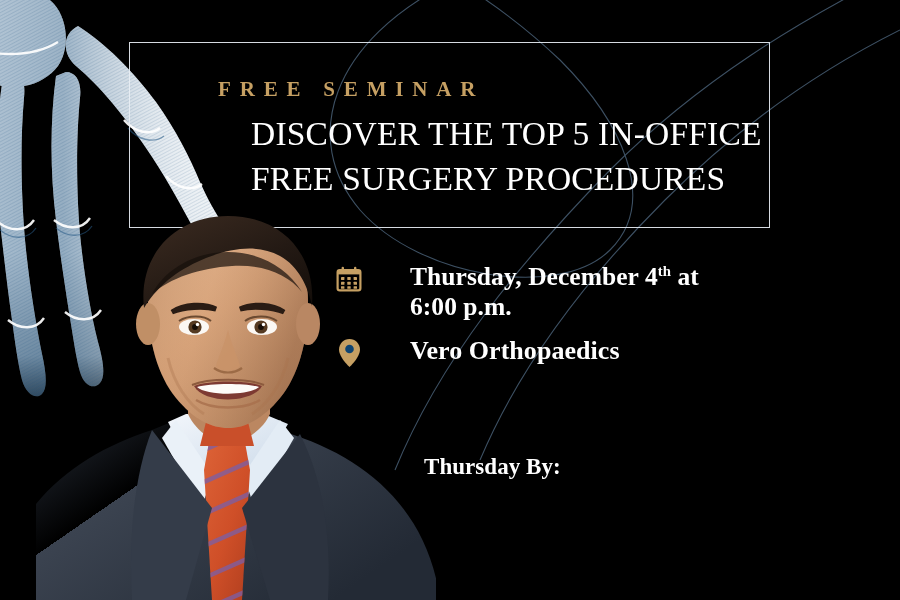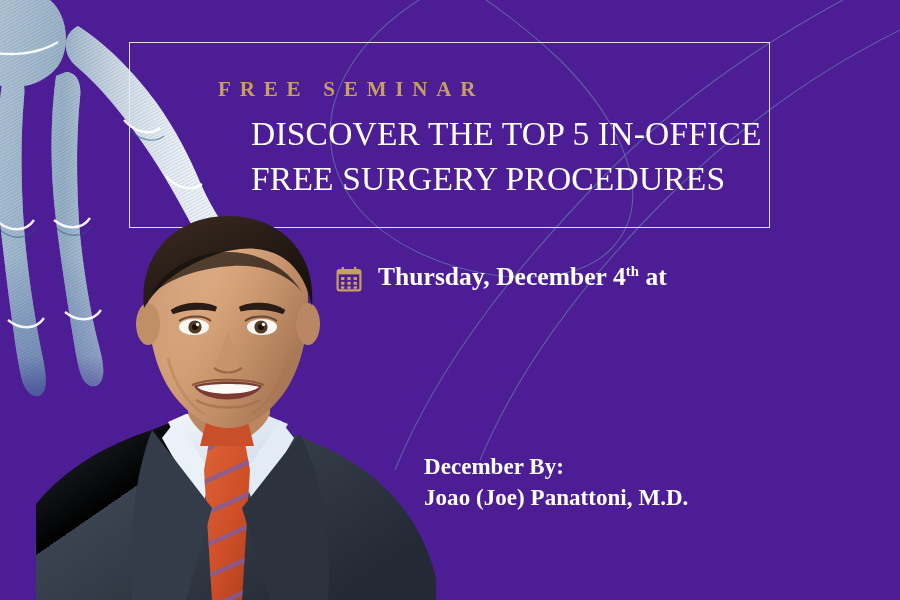--- a/index.html
+++ b/index.html
@@ -5,21 +5,21 @@
   * { margin:0; padding:0; box-sizing:border-box; }
   html,body { width:900px; height:600px; }
   body {
     font-family:"Liberation Serif", serif;
     background:#0f4471;
     overflow:hidden;
   }
   .poster {
     position:relative;
     width:900px; height:600px;
-    background:#4c1d95;
+    background:#000000;
     overflow:hidden;
   }
 
   
   .bg-curves {
     position:absolute; inset:0;
     width:900px; height:600px;
     pointer-events:none;
   }
 
@@ -72,20 +72,21 @@
     width:30px; height:34px;
     display:flex; align-items:center; justify-content:center;
     margin-right:14px;
   }
   .detail-row .txt {
     color:#ffffff;
     font-size:25.5px;
     font-weight:700;
     line-height:1.17;
     letter-spacing:.002em;
+    margin-left:32px;
   }
   .detail-row .txt sup { font-size:.58em; vertical-align:super; line-height:0; }
   .row-loc { margin-top:10px; }
   .row-loc .txt { font-size:26px; }
 
   
   .presenter {
     position:absolute;
     left:424px; top:452px;
     color:#ffffff;
@@ -215,29 +216,39 @@
             <rect x="11.3" y="15.8" width="3.4" height="3" rx="0.4"></rect>
             <rect x="17.6" y="15.8" width="3.4" height="3" rx="0.4"></rect>
             <rect x="5" y="20.2" width="3.4" height="2.6" rx="0.4"></rect>
             <rect x="11.3" y="20.2" width="3.4" height="2.6" rx="0.4"></rect>
             <rect x="17.6" y="20.2" width="3.4" height="2.6" rx="0.4"></rect>
           </g>
         </svg>
       </span>
       <span class="txt">
         <span>Thursday, December 4</span><sup>th</sup><span> at</span><br>
+        <span>6:00 p.m.</span>
       </span>
     </div>
 
+    <div class="detail-row row-loc">
+      <span class="ico">
+        <svg width="23" height="30" viewBox="0 0 23 30">
+          <path d="M11.5 1 C 5.7 1, 1 5.7, 1 11.5 C 1 19.4, 11.5 29, 11.5 29
+                   C 11.5 29, 22 19.4, 22 11.5 C 22 5.7, 17.3 1, 11.5 1 Z" fill="#c6a063"></path>
+          <circle cx="11.5" cy="11" r="4.3" fill="#0f4471"></circle>
+        </svg>
+      </span>
+      <span class="txt">Vero Orthopaedics</span>
+    </div>
 
   </div>
 
   <div class="presenter">
-    <span>December By:</span>
-    <span>Joao (Joe) Panattoni, M.D.</span>
+    <span>Thursday By:</span>
   </div>
 
   <svg class="portrait" viewBox="0 0 400 392" preserveAspectRatio="xMidYMax meet">
     <defs>
       <linearGradient id="skin" x1="0.2" y1="0" x2="0.9" y2="1">
         <stop offset="0%" stop-color="#e5b791"></stop>
         <stop offset="42%" stop-color="#d9a47b"></stop>
         <stop offset="100%" stop-color="#b5825c"></stop>
       </linearGradient>
       <linearGradient id="skinShade" x1="0" y1="0" x2="1" y2="0.4">

